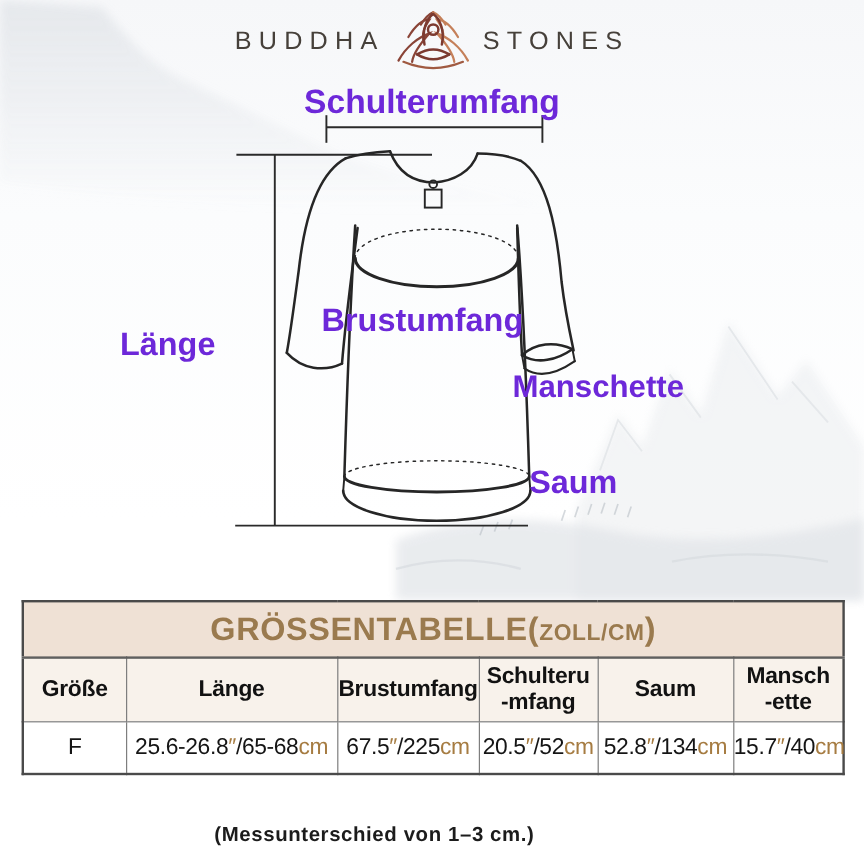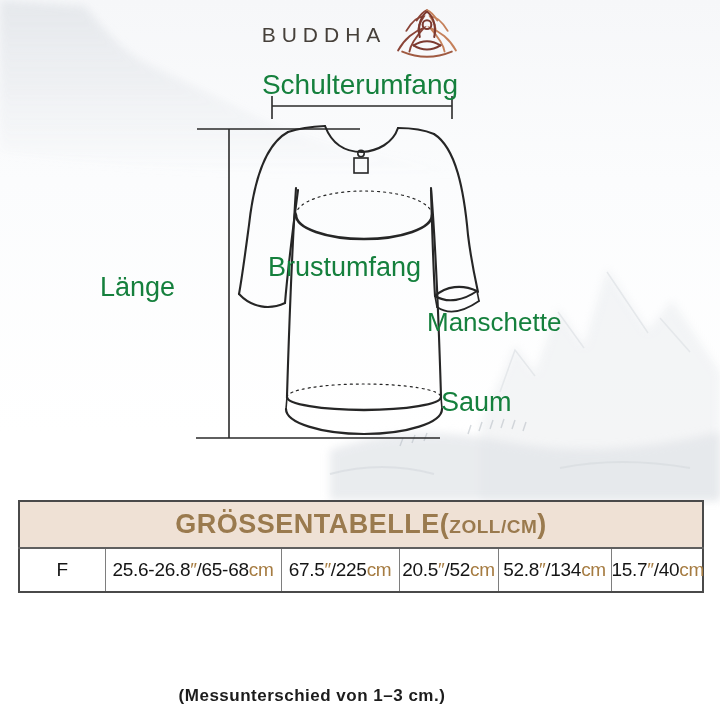--- a/index.html
+++ b/index.html
@@ -16,21 +16,21 @@
   .logo {
     position:absolute; top:6px; left:0; width:720px; height:58px;
     display:flex; align-items:center; justify-content:center; gap:10px;
     font-family:Liberation Sans, sans-serif;
     color:#46403a; font-size:21px; letter-spacing:6px; font-weight:500;
   }
   .logo .word { white-space:nowrap; }
 
   
   .dlabel {
-    position:absolute; font-weight:normal; color:#15803d; white-space:nowrap;
+    position:absolute; font-weight:bold; color:#6d28d9; white-space:nowrap;
     letter-spacing:0px; line-height:1;
   }
   .lab-shoulder { left:0; top:71px; width:720px; text-align:center; font-size:28px; }
   .lab-length   { left:100px; top:274px; font-size:27px; }
   .lab-chest    { left:268px; top:254px; font-size:27px; }
   .lab-cuff     { left:427px; top:309px; font-size:26px; }
   .lab-hem      { left:441px; top:389px; font-size:27px; }
 
   
   .size-table-wrap { position:absolute; left:18px; top:500px; width:684px; }
@@ -98,20 +98,21 @@
     <path d="M6 42 Q30 52 54 42" stroke="#a05a41" stroke-width="1.8" fill="none" stroke-linecap="round"></path>
 
     <g stroke="#7c3a30" stroke-width="2" fill="none" stroke-linecap="round">
       <circle cx="30" cy="16" r="4.2"></circle>
       <path d="M23 28 C20.5 16 25 7 30 3.5"></path>
       <path d="M37 28 C39.5 16 35 7 30 3.5"></path>
       <path d="M17 36 Q30 28 43 36"></path>
       <path d="M17 36 Q30 44 43 36"></path>
     </g>
   </svg>
+  <span class="word">STONES</span>
 </div>
 
 <svg class="layer" width="720" height="500" viewBox="0 0 720 500">
 
   <g stroke="#2a2a2a" stroke-width="1.6" fill="none">
     <path d="M272 106 H452"></path>
     <path d="M272 96 V119"></path>
     <path d="M452 96 V119"></path>
     <path d="M197 129 H360"></path>
     <path d="M229 129 V438"></path>
@@ -165,20 +166,28 @@
         <col style="width:176px">
         <col style="width:118px">
       <col style="width:99px">
         <col style="width:113px">
         <col style="width:92px">
     </colgroup>
     <thead>
       <tr>
         <th class="title-cell" colspan="6"><span>GRÖSSENTABELLE(</span><span class="t-small">ZOLL/CM</span><span>)</span></th>
       </tr>
+      <tr id="header-row">
+          <th class="colhead">Größe</th>
+          <th class="colhead">Länge</th>
+          <th class="colhead">Brustumfang</th>
+          <th class="colhead">Schulteru<br>-mfang</th>
+          <th class="colhead">Saum</th>
+          <th class="colhead">Mansch<br>-ette</th>
+        </tr>
     </thead>
     <tbody id="table-body">
         <tr>
           <td><span>F</span></td>
           <td><span>25.6-26.8</span><span class="accent">″</span><span>/65-68</span><span class="accent">cm</span></td>
           <td><span>67.5</span><span class="accent">″</span><span>/225</span><span class="accent">cm</span></td>
           <td><span>20.5</span><span class="accent">″</span><span>/52</span><span class="accent">cm</span></td>
           <td><span>52.8</span><span class="accent">″</span><span>/134</span><span class="accent">cm</span></td>
           <td><span>15.7</span><span class="accent">″</span><span>/40</span><span class="accent">cm</span></td>
         </tr>

